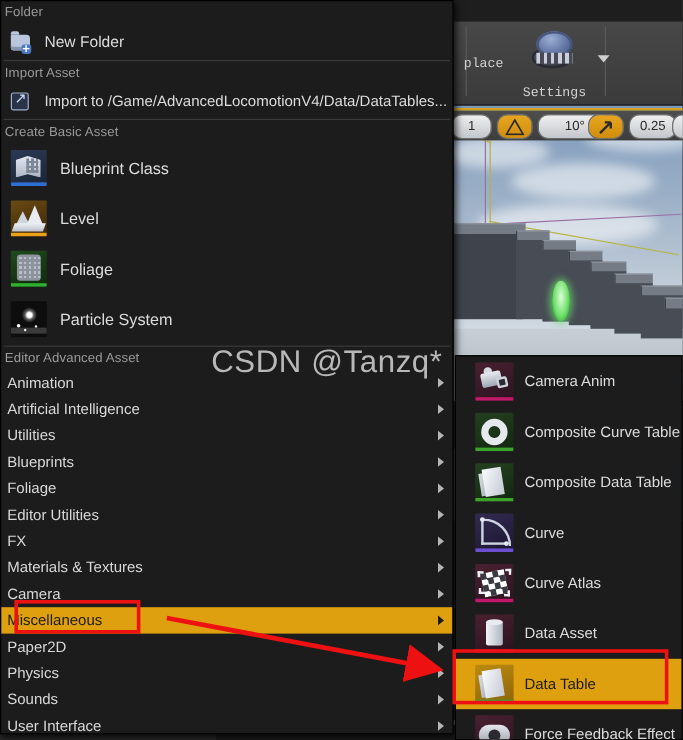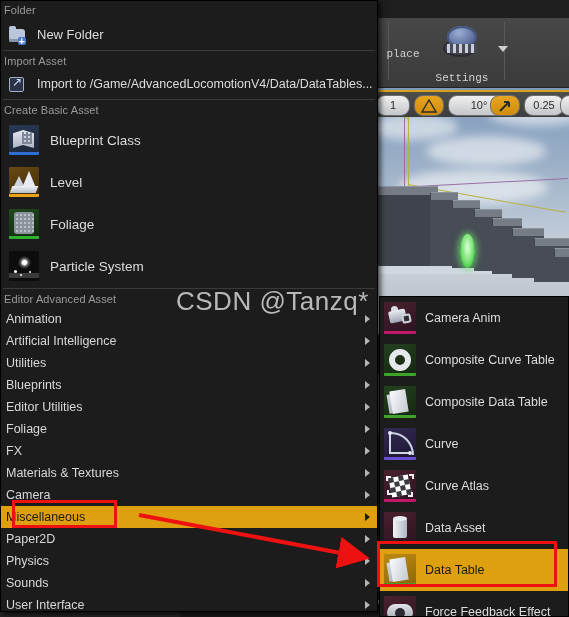--- a/index.html
+++ b/index.html
@@ -145,21 +145,21 @@
          color:#d8d8d8; font-size:12.5px; position:relative; }
   .adv.sel { background:#dfa00f; color:#1a1a1a; }
   .arrow-r { position:absolute; right:7px; top:50%; margin-top:-4px;
              width:0;height:0;border-top:4px solid transparent;border-bottom:4px solid transparent;
              border-left:5px solid #b5b5b5; }
   .adv.sel .arrow-r { border-left-color:#1a1a1a; }
 
   
   .submenu { position:absolute; left:379px; top:296px; width:190px; height:321px;
              background:#1c1c1c; border:1px solid #000; overflow:hidden; }
-  .sub-row { display:flex; align-items:center; height:42px; padding-left:4px;
+  .sub-row { display:flex; align-items:center; height:42px; padding-left:16px;
              color:#dcdcdc; font-size:12.5px; }
   .sub-row.sel { background:#dfa00f; color:#1a1a1a; }
   .stile { width:32px; height:32px; margin-right:9px; flex:none; position:relative;
            overflow:hidden; border-radius:1px; }
   .stile .bar { position:absolute; left:0; bottom:0; width:100%; height:3px; }
 
   .s-camera { background:linear-gradient(160deg,#4a2030,#2a1320); }
   .s-camera .cam { position:absolute; left:5px; top:8px; width:17px; height:12px;
       background:linear-gradient(#e9ecf1,#9ea6b3); transform:rotate(-12deg); border-radius:2px; }
   .s-camera .lens { position:absolute; left:18px; top:12px; width:9px; height:9px;
@@ -381,25 +381,25 @@
     </div>
     <div class="adv">
       <span>Utilities</span>
       <span class="arrow-r"></span>
     </div>
     <div class="adv">
       <span>Blueprints</span>
       <span class="arrow-r"></span>
     </div>
     <div class="adv">
+      <span>Foliage</span>
+      <span class="arrow-r"></span>
+    </div>
+    <div class="adv">
       <span>Editor Utilities</span>
-      <span class="arrow-r"></span>
-    </div>
-    <div class="adv">
-      <span>Foliage</span>
       <span class="arrow-r"></span>
     </div>
     <div class="adv">
       <span>FX</span>
       <span class="arrow-r"></span>
     </div>
     <div class="adv">
       <span>Materials &amp; Textures</span>
       <span class="arrow-r"></span>
     </div>

